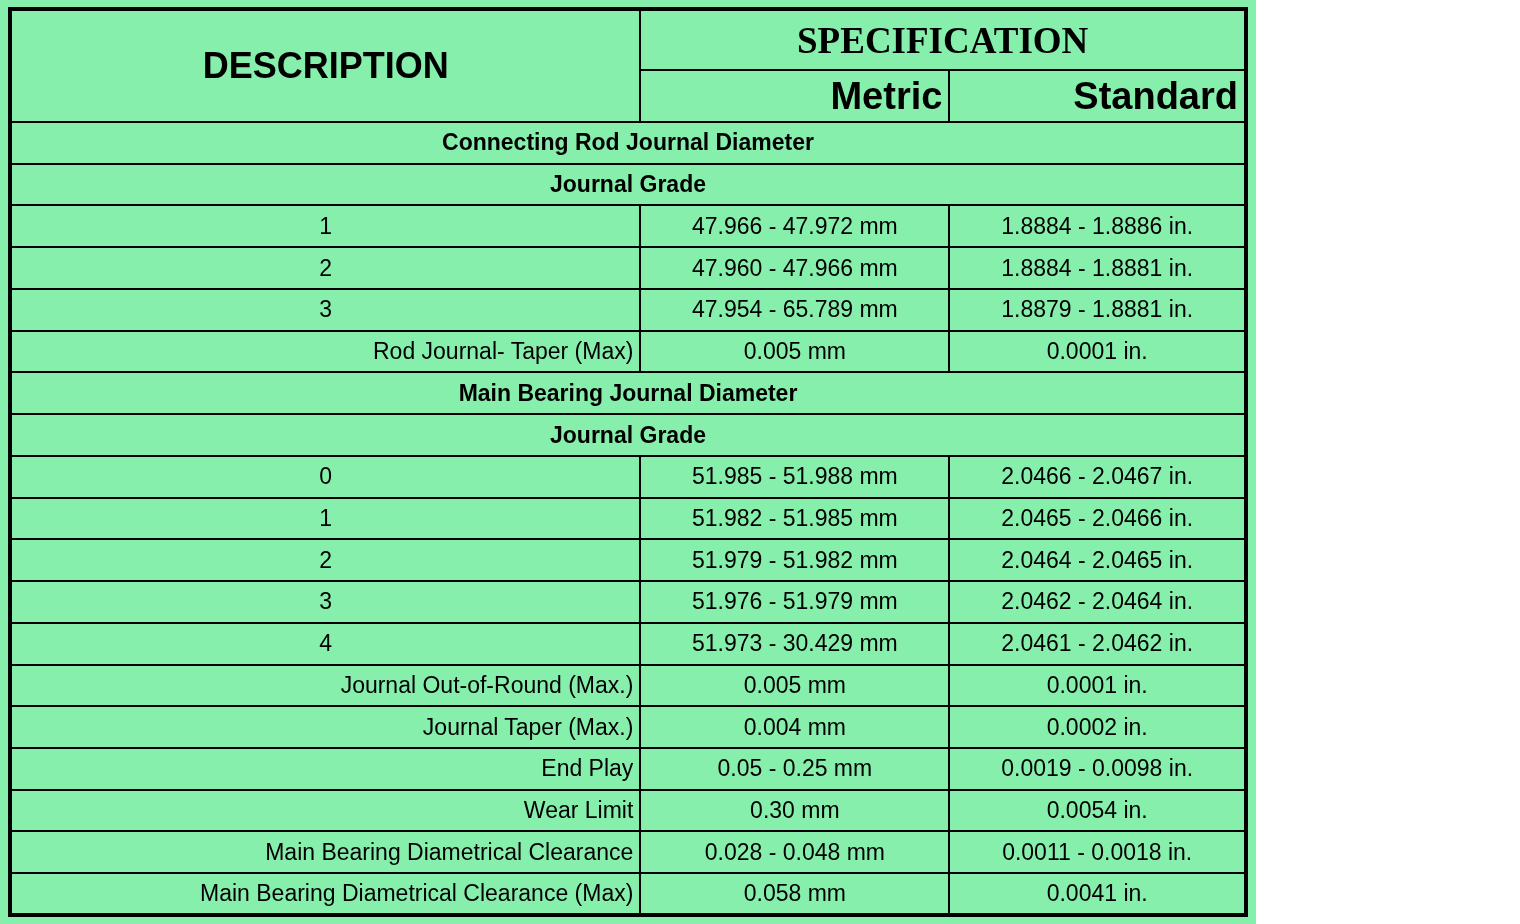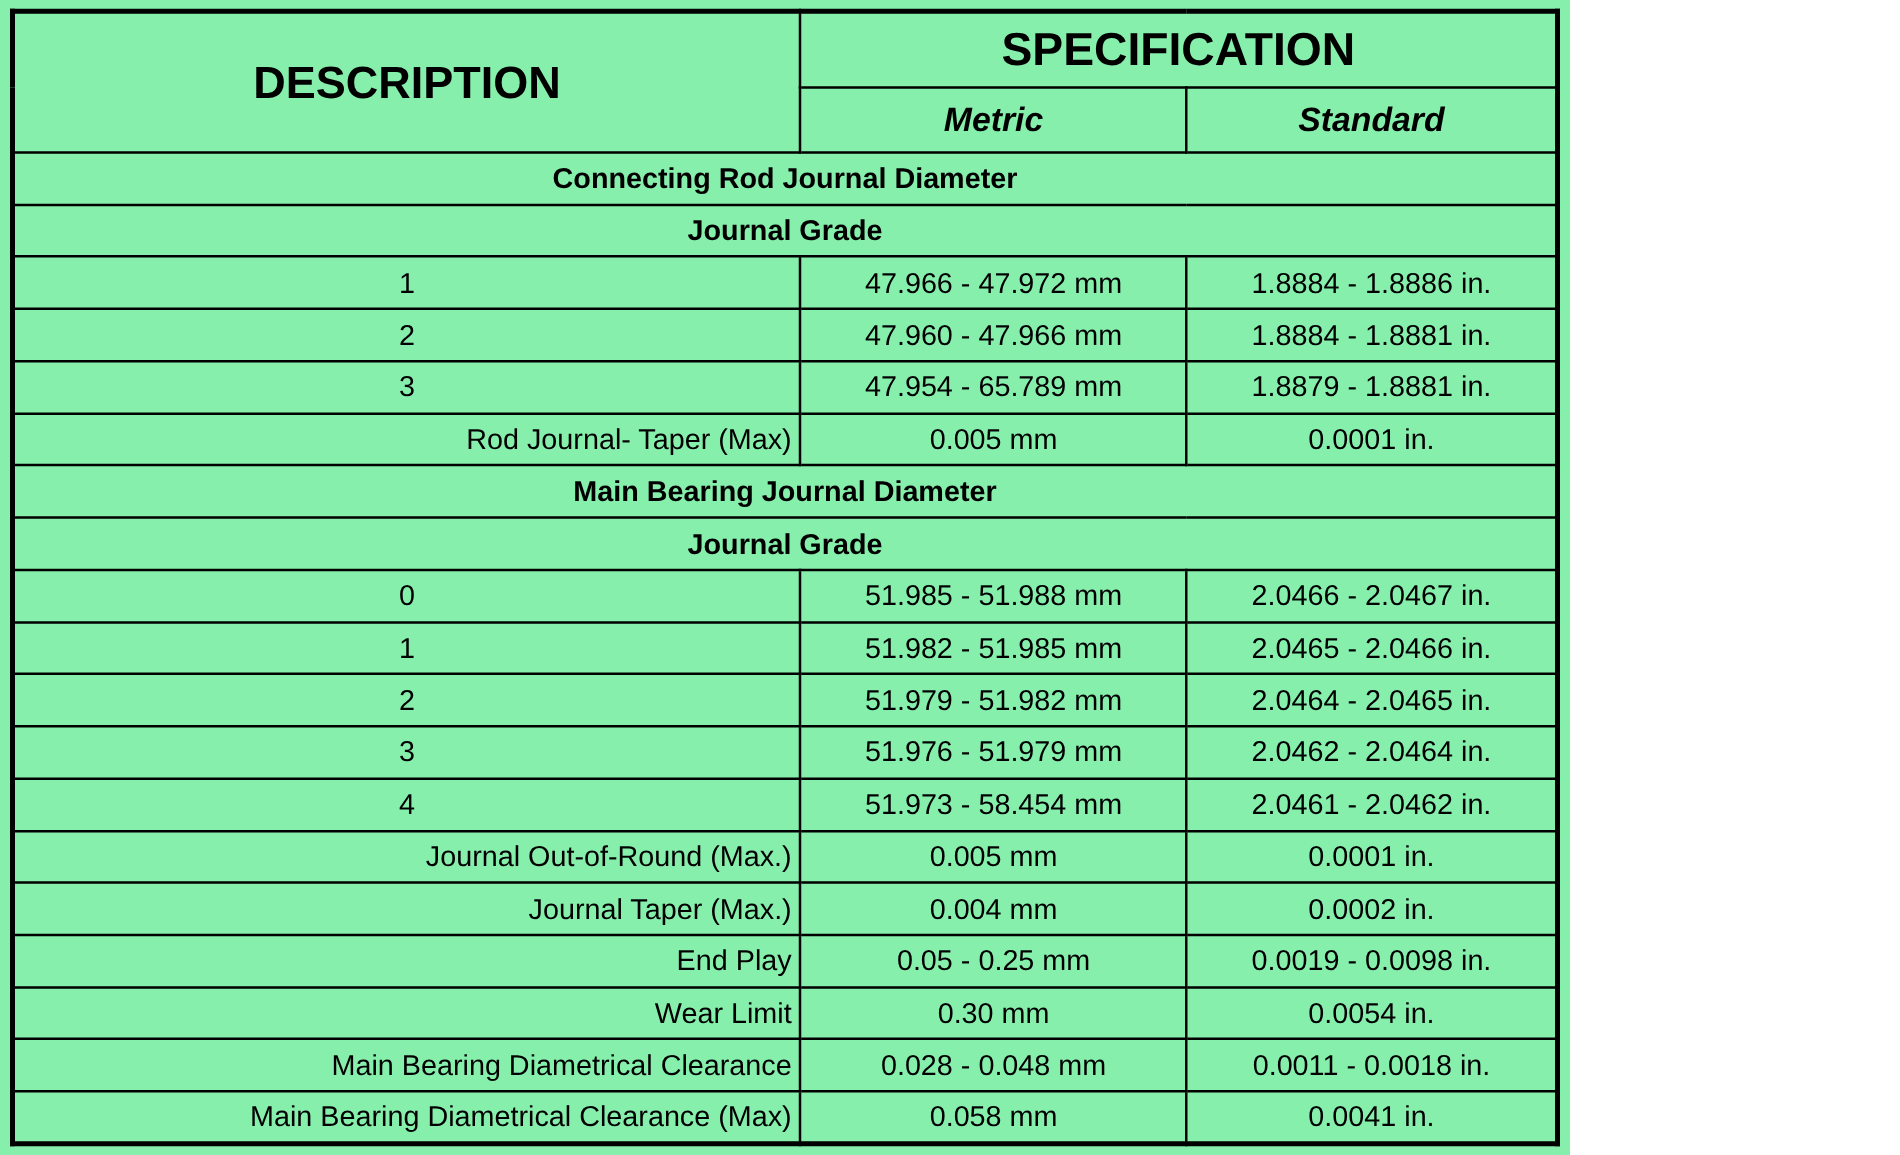--- a/index.html
+++ b/index.html
@@ -36,28 +36,28 @@
     font-weight: bold;
     text-align: center;
     vertical-align: middle;
   }
   th.spec-h {
     font-size: 37px;
     font-weight: bold;
     text-align: center;
     height: 54px;
     vertical-align: middle;
+    font-family: Liberation Serif, serif;
   }
   th.sub-h {
-    font-size: 27px;
-    font-weight: bold;
-    text-align: center;
+    font-size: 38px;
+    font-weight: bold;
+    text-align: right;
     height: 46px;
     vertical-align: middle;
-    font-style: italic;
   }
   
   tbody tr {
     height: 41px;
   }
   td.section {
     font-size: 23px;
     font-weight: bold;
     text-align: center;
     vertical-align: middle;
@@ -153,21 +153,21 @@
       </tr>
 
       <tr>
         <td class="cell al-center">3</td>
         <td class="cell">51.976 - 51.979 mm</td>
         <td class="cell">2.0462 - 2.0464 in.</td>
       </tr>
 
       <tr>
         <td class="cell al-center">4</td>
-        <td class="cell">51.973 - 58.454 mm</td>
+        <td class="cell">51.973 - 30.429 mm</td>
         <td class="cell">2.0461 - 2.0462 in.</td>
       </tr>
 
       <tr>
         <td class="cell al-left">Journal Out-of-Round (Max.)</td>
         <td class="cell">0.005 mm</td>
         <td class="cell">0.0001 in.</td>
       </tr>
 
       <tr>

